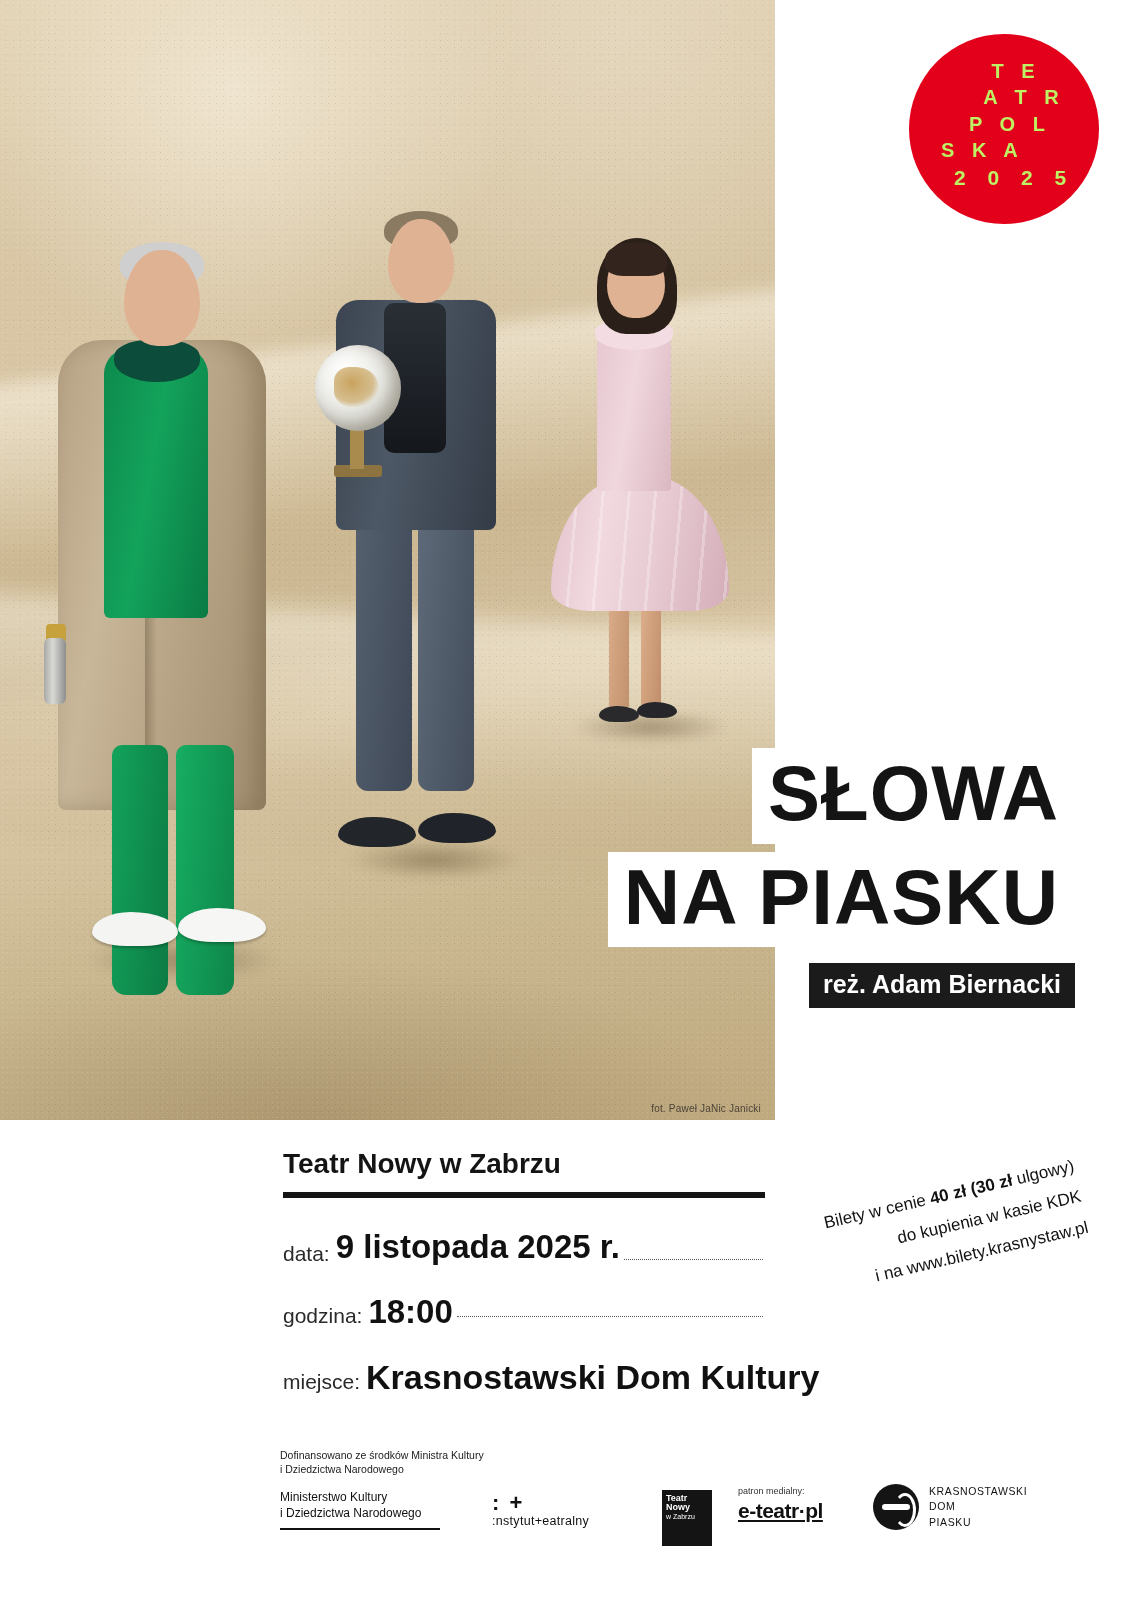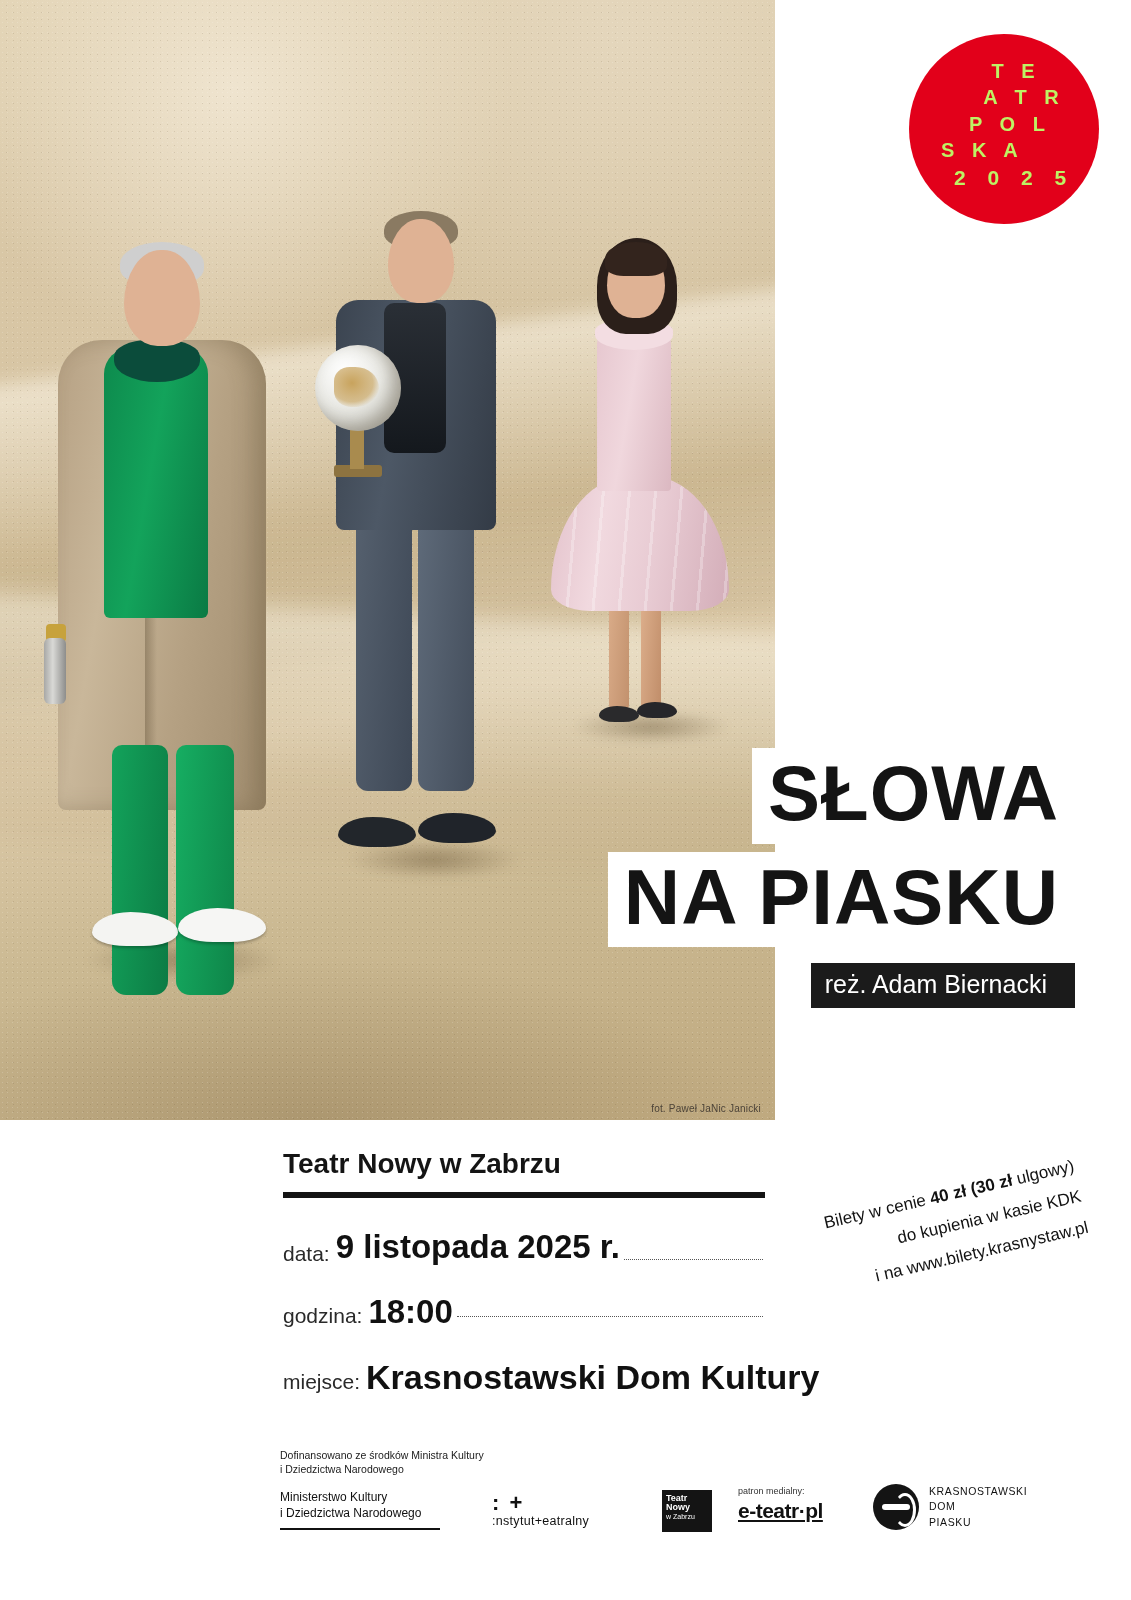--- a/index.html
+++ b/index.html
@@ -263,22 +263,22 @@
     padding: 6px 16px 10px 16px;
     white-space: nowrap;
   }
   .title-line.l2 { margin-top: 8px; font-size: 78px; }
   .director {
     display: inline-block;
     margin-top: 16px;
     background: #1b1b1b;
     color: #ffffff;
     font-size: 25px;
-    font-weight: 400;
-    padding: 7px 28px 9px 14px;
+    font-weight: 700;
+    padding: 7px 14px 9px 14px;
     white-space: nowrap;
   }
   .photo-credit {
     position: absolute;
     right: 14px;
     bottom: 6px;
     font-size: 10px;
     color: #4c4338;
     letter-spacing: .2px;
   }
@@ -386,21 +386,21 @@
     letter-spacing: 2px;
     line-height: 1;
   }
   .logo-instytut .nm { font-size: 12.5px; letter-spacing: .3px; }
 
   .logo-teatr {
     position: absolute;
     left: 662px;
     top: 1490px;
     width: 50px;
-    height: 42px;
+    height: 56px;
     background: #141414;
     color: #fff;
     font-size: 9px;
     font-weight: 700;
     line-height: 1.05;
     padding: 4px 4px 1px 4px;
     box-sizing: border-box;
   }
   .logo-teatr em { font-style: normal; display: block; }
   .logo-teatr .small { font-weight: 400; font-size: 7px; }

